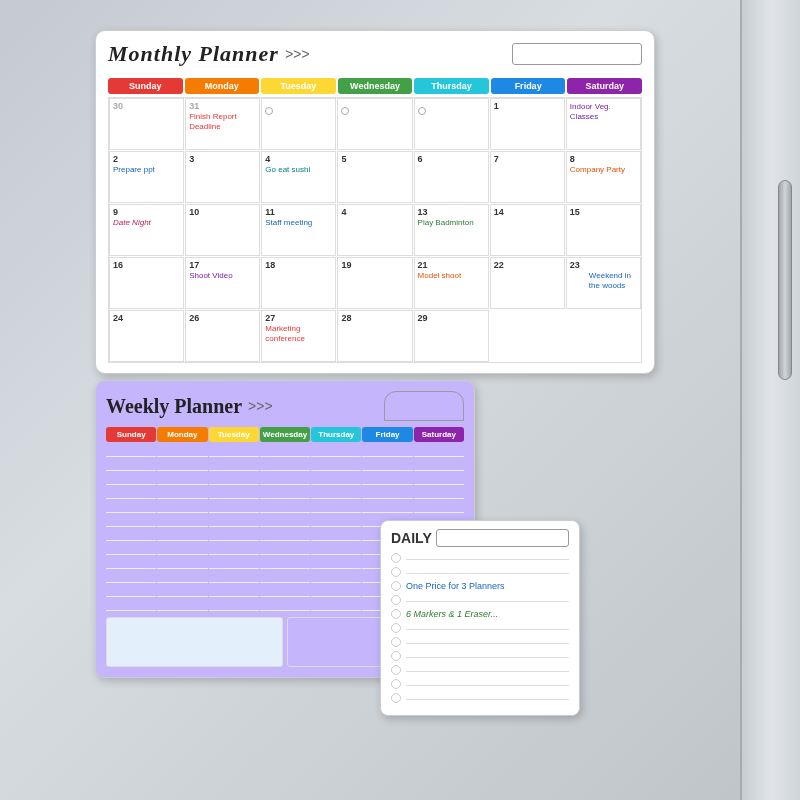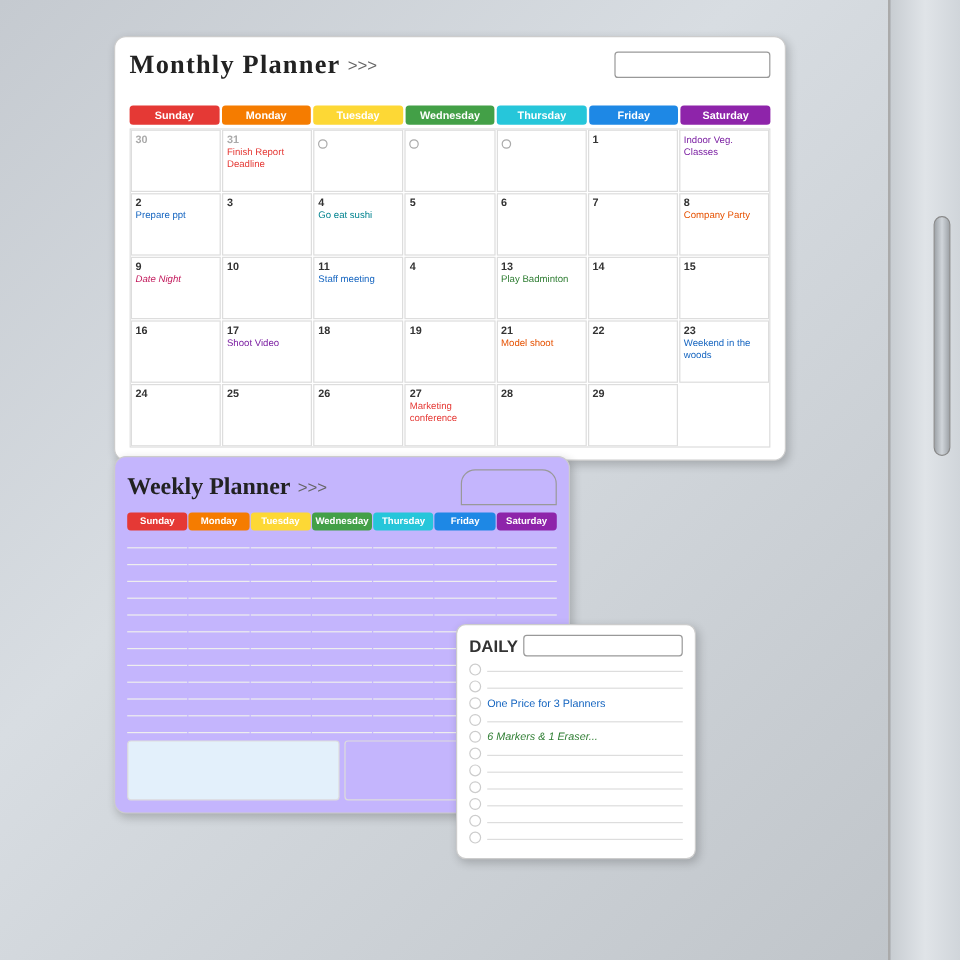--- a/index.html
+++ b/index.html
@@ -52,21 +52,22 @@
       background: white;
       border-radius: 10px;
       border: 1.5px solid #ccc;
       padding: 10px 12px;
       box-shadow: 2px 3px 8px rgba(0,0,0,0.2);
     }
 
     .planner-header {
       display: flex;
       align-items: center;
-      margin-bottom: 21px;
+      margin-bottom: 11px;
+      font-style: italic;
     }
     .planner-title {
       font-size: 22px;
       font-weight: bold;
       font-family: 'Georgia', serif;
       color: #222;
       letter-spacing: 1px;
     }
     .chevron-icon {
       font-size: 14px;
@@ -363,27 +364,24 @@
       </div>
       <div class="cal-cell">
         <div class="cal-date">21</div>
         <div class="cal-event" style="color: rgb(230, 81, 0);">Model shoot</div>
       </div>
       <div class="cal-cell">
         <div class="cal-date">22</div>
       </div>
       <div class="cal-cell">
         <div class="cal-date">23</div>
-        <div class="cal-event" style="color: rgb(21, 101, 192);">Weekend in the woods</div>
+        <div class="cal-event" style="color: rgb(21, 101, 192); margin-left: 19px;">Weekend in the woods</div>
       </div>
       <div class="cal-cell">
         <div class="cal-date">24</div>
-      </div>
-      <div class="cal-cell">
-        <div class="cal-date">25</div>
       </div>
       <div class="cal-cell">
         <div class="cal-date">26</div>
       </div>
       <div class="cal-cell">
         <div class="cal-date">27</div>
         <div class="cal-event" style="color: rgb(229, 57, 53);">Marketing conference</div>
       </div>
       <div class="cal-cell">
         <div class="cal-date">28</div>

